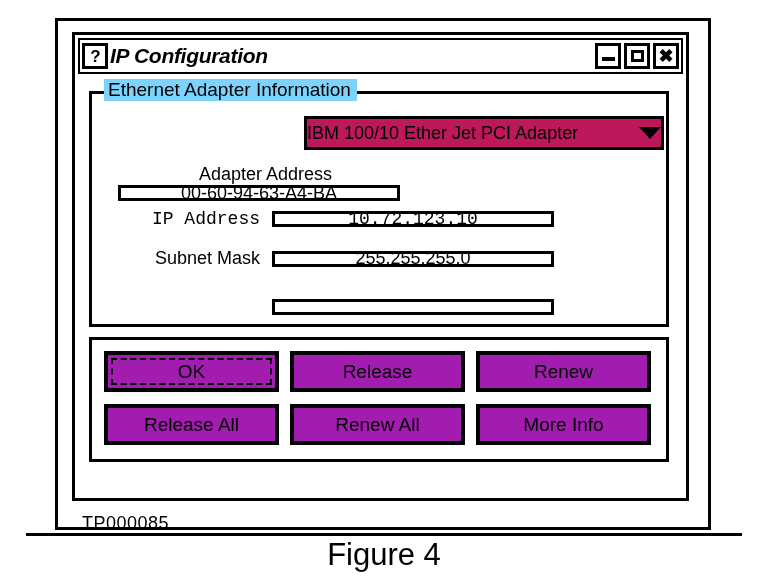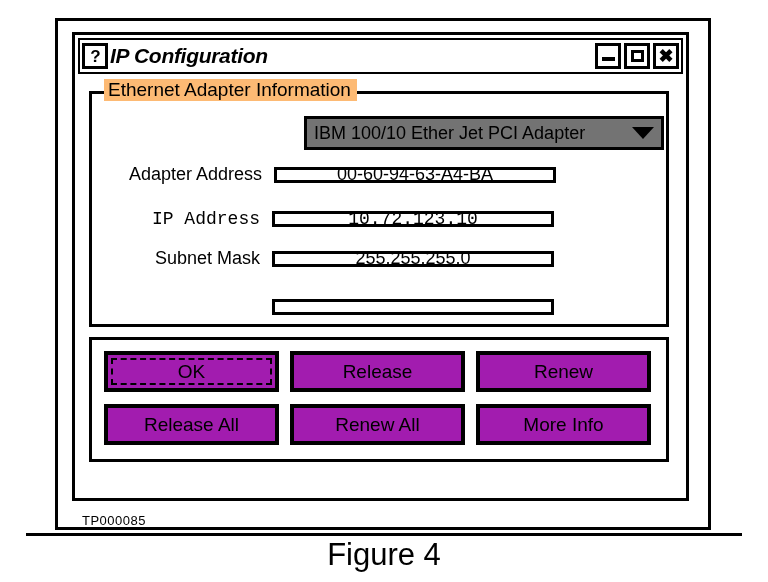--- a/index.html
+++ b/index.html
@@ -118,21 +118,21 @@
     width: 580px;
     height: 236px;
     border: 3px solid #000;
     box-sizing: border-box;
     background: #fff;
   }
   #adapter-group-legend {
     position: absolute;
     left: 12px;
     top: -15px;
-    background: #fdba74;
+    background: #7dd3fc;
     padding: 0 6px 0 4px;
     font-size: 19px;
     white-space: nowrap;
   }
 
   .field-row {
     position: absolute;
     display: flex;
     align-items: center;
   }
@@ -159,24 +159,24 @@
 
   
   #adapter-select {
     position: absolute;
     left: 212px;
     top: 22px;
     width: 360px;
     height: 34px;
     border: 3px solid #000;
     box-sizing: border-box;
-    background: #737373;
-    display: flex;
-    align-items: center;
-    padding: 0 7px;
+    background: #be185d;
+    display: flex;
+    align-items: center;
+    padding: 0 0;
   }
   #adapter-select-value {
     font-size: 18px;
     white-space: nowrap;
   }
   #adapter-select-arrow {
     margin-left: auto;
     width: 0;
     height: 0;
     border-left: 11px solid transparent;
@@ -224,21 +224,21 @@
     bottom: 3px;
     border: 2px dashed #000;
     pointer-events: none;
   }
 
   
   #tp-caption {
     position: absolute;
     left: 24px;
     top: 492px;
-    font-size: 13px;
+    font-size: 18px;
     letter-spacing: 0.5px;
   }
   #caption-rule {
     position: absolute;
     left: 26px;
     top: 533px;
     width: 716px;
     height: 3px;
     background: #000;
   }
@@ -277,21 +277,21 @@
     </div>
 
     <div id="adapter-group">
       <div id="adapter-group-legend">Ethernet Adapter Information</div>
 
       <div id="adapter-select">
         <span id="adapter-select-value">IBM 100/10 Ether Jet PCI Adapter</span>
         <span id="adapter-select-arrow"></span>
       </div>
 
-      <div class="field-row" style="left:12px; top:70px;">
+      <div class="field-row" style="left:26px; top:70px;flex-direction:column;">
         <div class="field-label">Adapter Address</div>
         <div class="field-box">00-60-94-63-A4-BA</div>
       </div>
 
       <div class="field-row" style="left:10px; top:115px;font-family:Liberation Mono, monospace;">
         <div class="field-label">IP Address</div>
         <div class="field-box">10.72.123.10</div>
       </div>
 
       <div class="field-row" style="left:10px; top:154px;">

